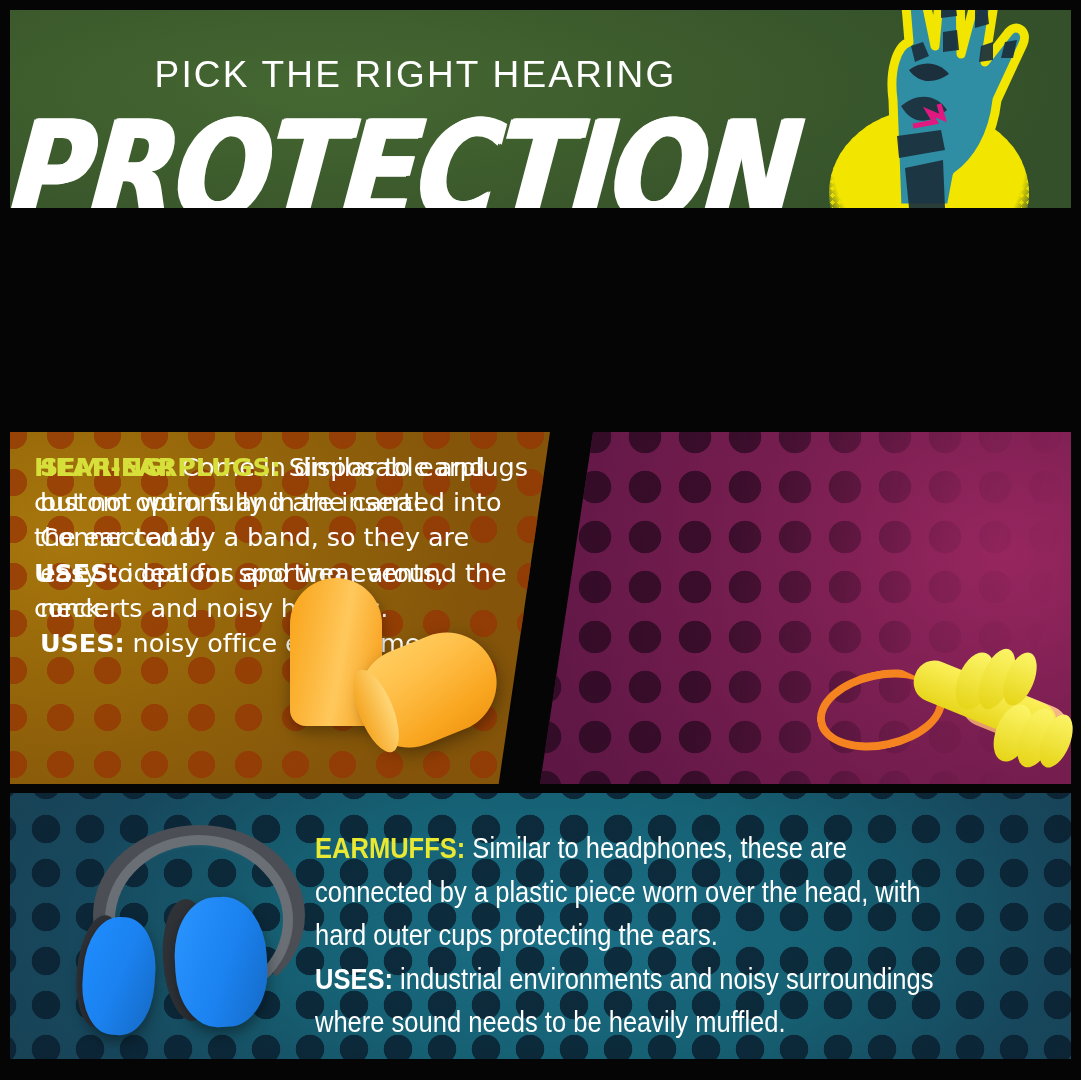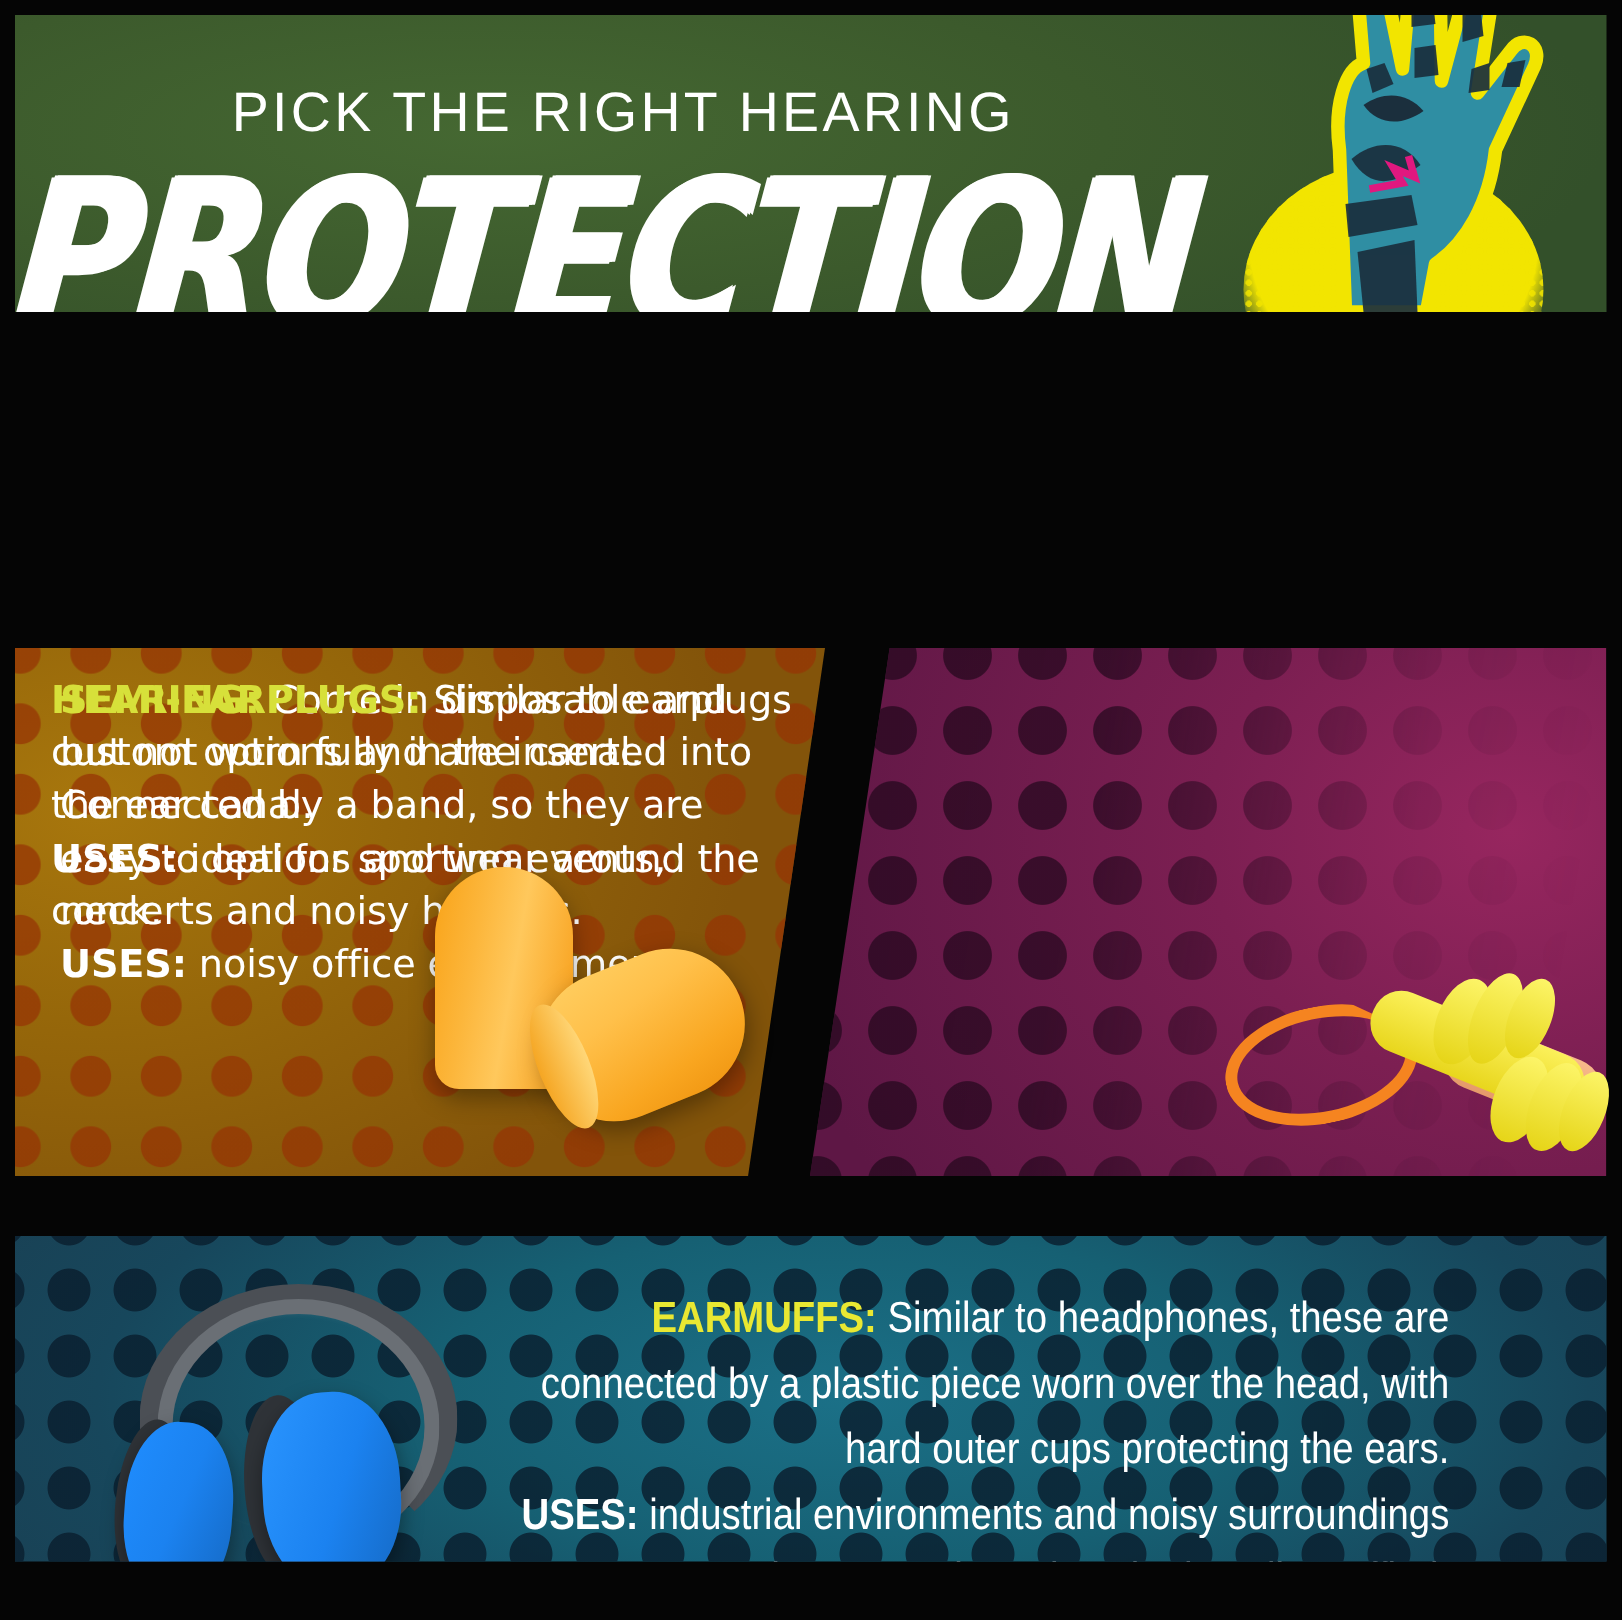--- a/index.html
+++ b/index.html
@@ -168,25 +168,24 @@
   }
   .f1 { left:148px; top:6px; width:34px; height:60px; transform:rotate(22deg); }
   .f2 { left:172px; top:2px; width:30px; height:64px; transform:rotate(22deg); }
   .f3 { left:196px; top:6px; width:28px; height:56px; transform:rotate(22deg); }
   .f4 { left:186px; top:58px; width:34px; height:60px; transform:rotate(22deg); }
   .f5 { left:210px; top:62px; width:32px; height:62px; transform:rotate(22deg); }
   .f6 { left:232px; top:68px; width:28px; height:56px; transform:rotate(22deg); }
 
   
   .panel-muffs {
-    position:absolute; left:10px; top:824px; width:1061px; height:217px;
+    position:absolute; left:10px; top:793px; width:1061px; height:266px;
     background:
       radial-gradient(ellipse 65% 130% at 52% 50%, #1b7087 0%, #166073 40%, #17475c 72%, #1a3f52 100%);
     overflow:hidden;
-    text-align:right;
   }
   .panel-muffs .dots {
     position:absolute; inset:-30px;
     background-image:radial-gradient(circle, rgba(10,32,48,.85) 45%, rgba(10,32,48,0) 47%);
     background-size:44px 44px;
   }
   .muffs-txt {
     position:absolute; left:305px; top:34px; width:740px;
     color:#fff; font-size:29px; line-height:1.5;
     font-family:"Liberation Sans Narrow","Liberation Sans", sans-serif;

